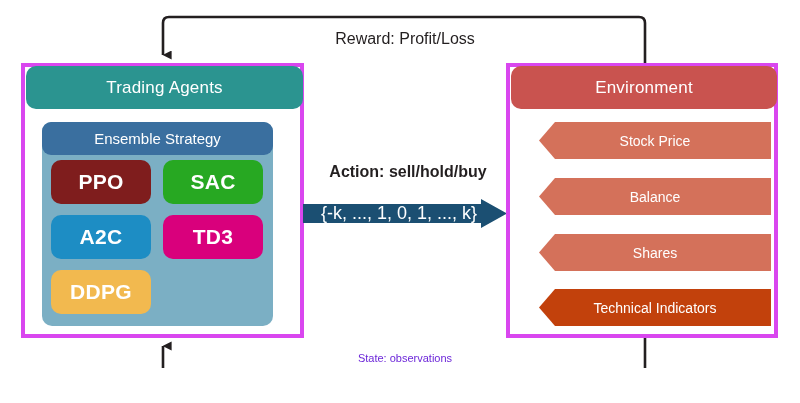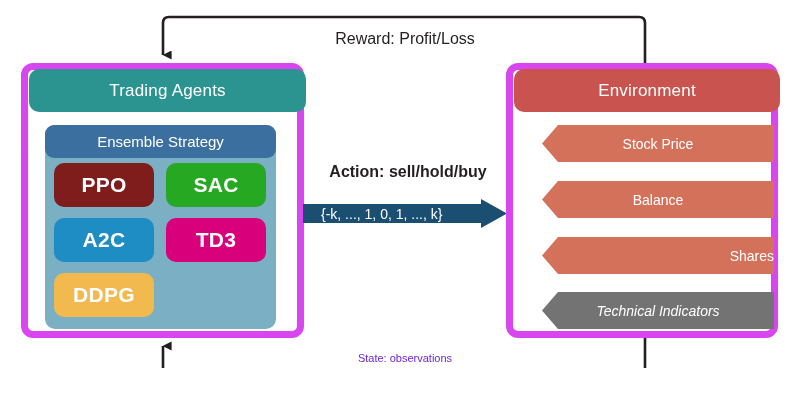--- a/index.html
+++ b/index.html
@@ -15,22 +15,22 @@
     width: 800px;
     height: 368px;
     background: #ffffff;
     overflow: hidden;
   }
 
   
   .panel {
     position: absolute;
     background: #ffffff;
-    border: 7px solid #d946ef;
-    border-radius: 12px;
+    border: 4px solid #d946ef;
+    border-radius: 0;
     box-sizing: border-box;
   }
   #agents-panel {
     left: 21px;
     top: 63px;
     width: 283px;
     height: 275px;
   }
   #env-panel {
     left: 506px;
@@ -143,21 +143,21 @@
     left: 303px;
     top: 199px;
     width: 204px;
     height: 29px;
     background: #1b4f72;
     display: flex;
     align-items: center;
     justify-content: flex-start;
     padding-left: 18px;
     color: #ffffff;
-    font-size: 14px;
+    font-size: 18px;
     box-sizing: border-box;
     clip-path: polygon(0 5px, 178px 5px, 178px 0, 100% 50%, 178px 100%, 178px 24px, 0 24px);
   }
   #action-label {
     position: absolute;
     left: 303px;
     top: 163px;
     width: 210px;
     text-align: center;
     font-size: 16px;
@@ -250,23 +250,23 @@
 
   <div id="env-panel" class="panel">
     <div id="env-header" class="panel-header" style="background: rgb(201, 83, 79);">Environment</div>
 
     <div id="feat0" class="feature" style="background: rgb(212, 113, 90);">
       <span>Stock Price</span>
     </div>
     <div id="feat1" class="feature" style="background: rgb(212, 113, 90);">
       <span>Balance</span>
     </div>
-    <div id="feat2" class="feature" style="background: rgb(212, 113, 90); justify-content: flex-end;">
+    <div id="feat2" class="feature" style="background: rgb(212, 113, 90);">
       <span>Shares</span>
     </div>
-    <div id="feat3" class="feature" style="background: #737373; font-style: italic;">
+    <div id="feat3" class="feature" style="background: #c2410c;">
       <span>Technical Indicators</span>
     </div>
   </div>
 
   <div id="state-label">State: observations</div>
 
 </div>
 
 </body></html>

